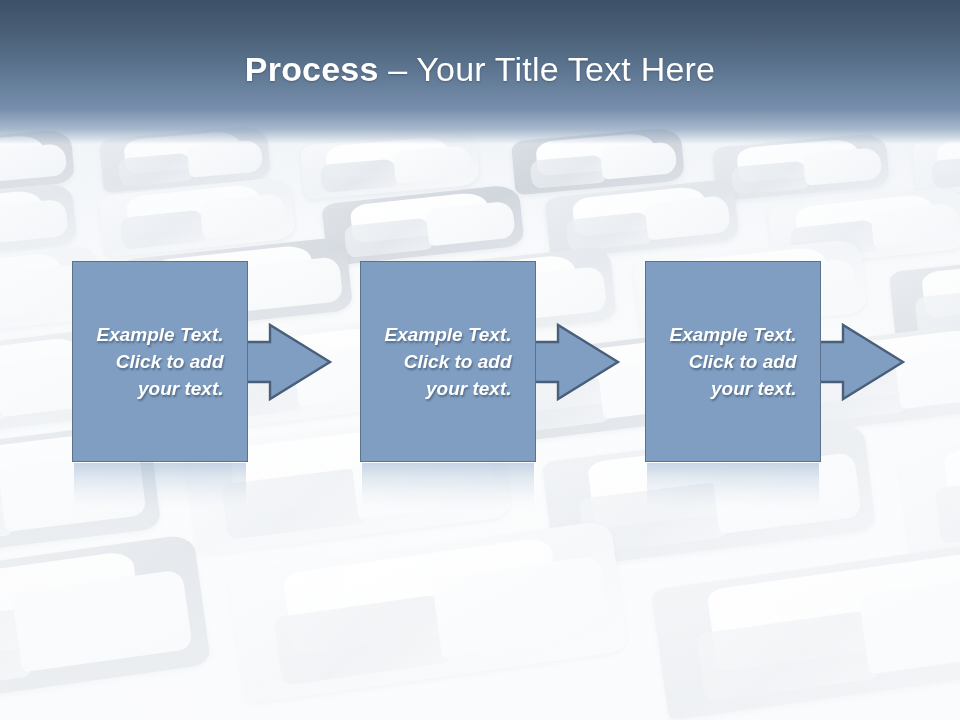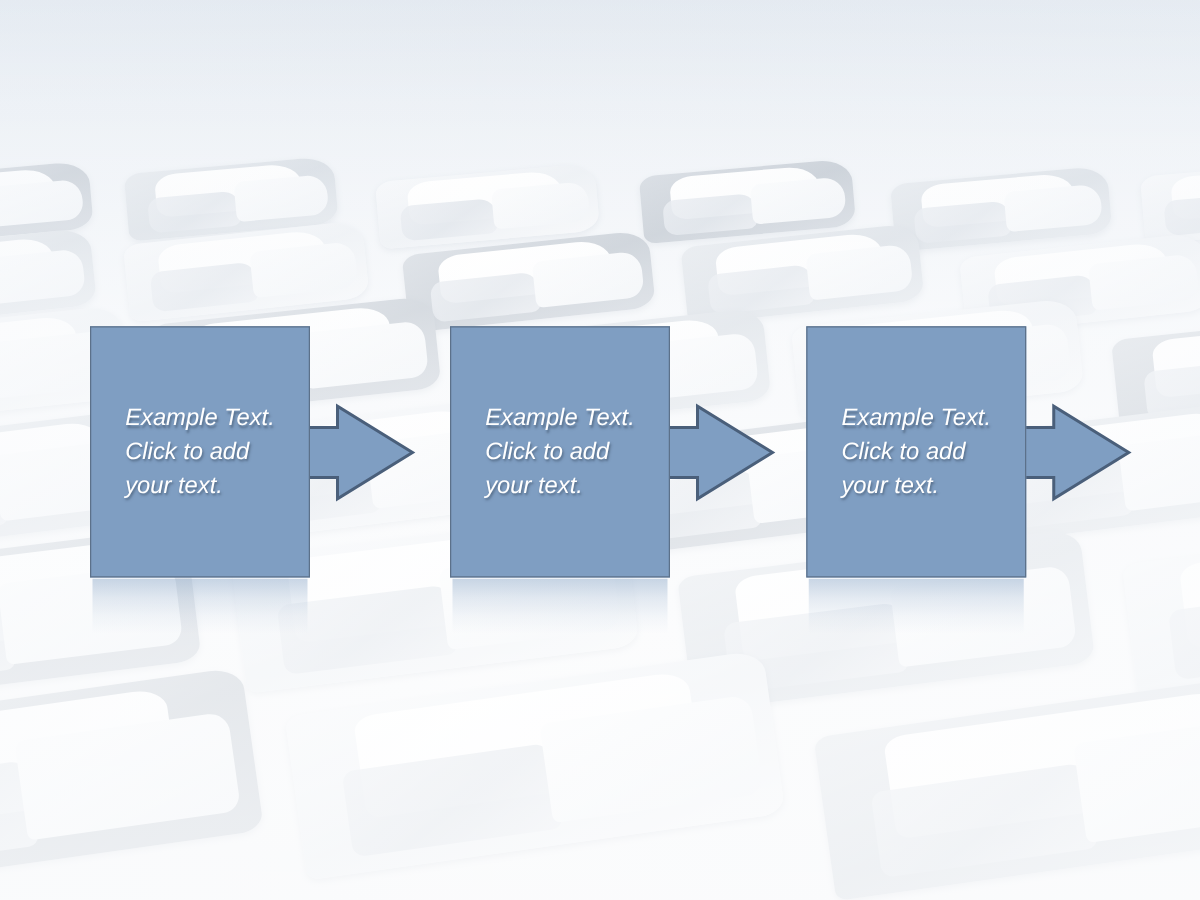--- a/index.html
+++ b/index.html
@@ -129,24 +129,25 @@
     display: flex;
     align-items: center;
     justify-content: center;
     z-index: 3;
   }
   .step-text {
     color: #ffffff;
     font-style: italic;
     font-size: 19px;
     line-height: 27px;
-    text-align: left;
+    text-align: right;
     white-space: pre-line;
     text-shadow: 1px 2px 2px rgba(48,64,84,.55);
     padding: 0 8px;
+    font-weight: bold;
   }
 
   
   .step-arrow {
     position: absolute;
     top: 62px;
     left: 140px;
     width: 120px;
     height: 78px;
     z-index: 2;
@@ -319,20 +320,23 @@
       <div class="car mid" style="left:66%;top:16px;width:394px;height:132px;transform:rotate(-8deg)">
           <div class="roof"></div>
           <div class="wind"></div>
           <div class="hood"></div>
         </div>
     </div>
 
     <div id="veil"></div>
   </div>
 
+  <div id="header">
+    <div id="title"><span class="strong">Process</span><span class="rest"> – Your Title Text Here</span></div>
+  </div>
 
   <div class="step" style="left:72px;">
     <div class="step-reflection"></div>
     <div class="step-arrow">
       <svg width="120" height="78" viewBox="0 0 120 78">
         <polygon points="0,19 58,19 58,2 118,39 58,76 58,59 0,59" fill="#7f9ec2" stroke="#4a5f7a" stroke-width="2.4" stroke-linejoin="miter"></polygon>
       </svg>
     </div>
     <div class="step-box">
       <div class="step-text">Example Text.

